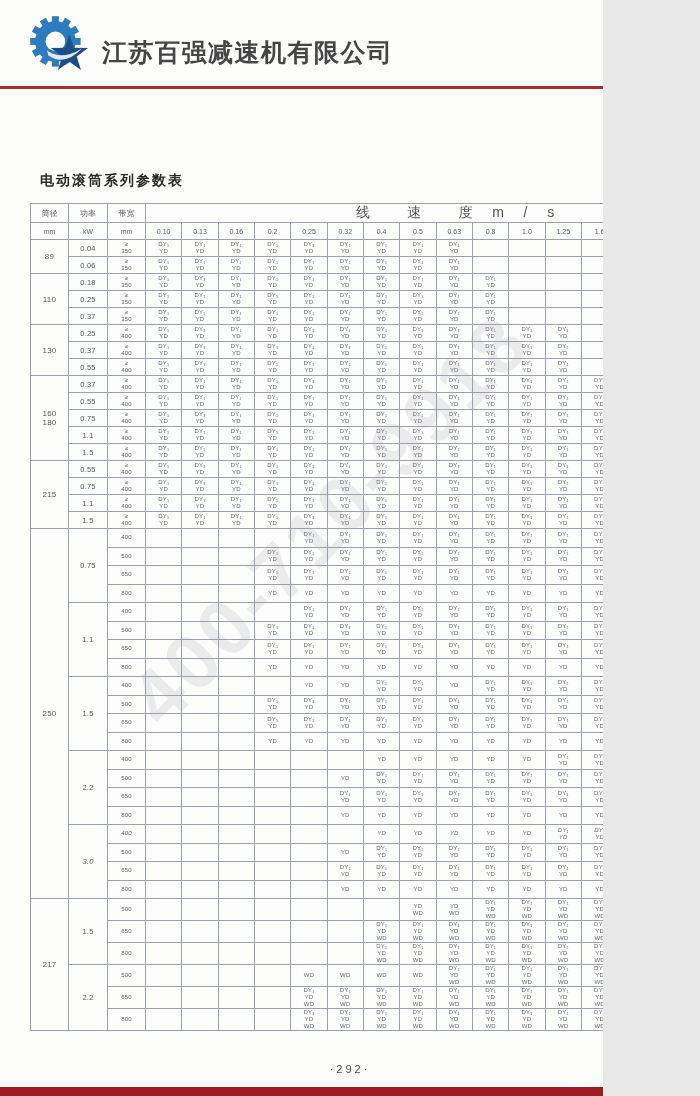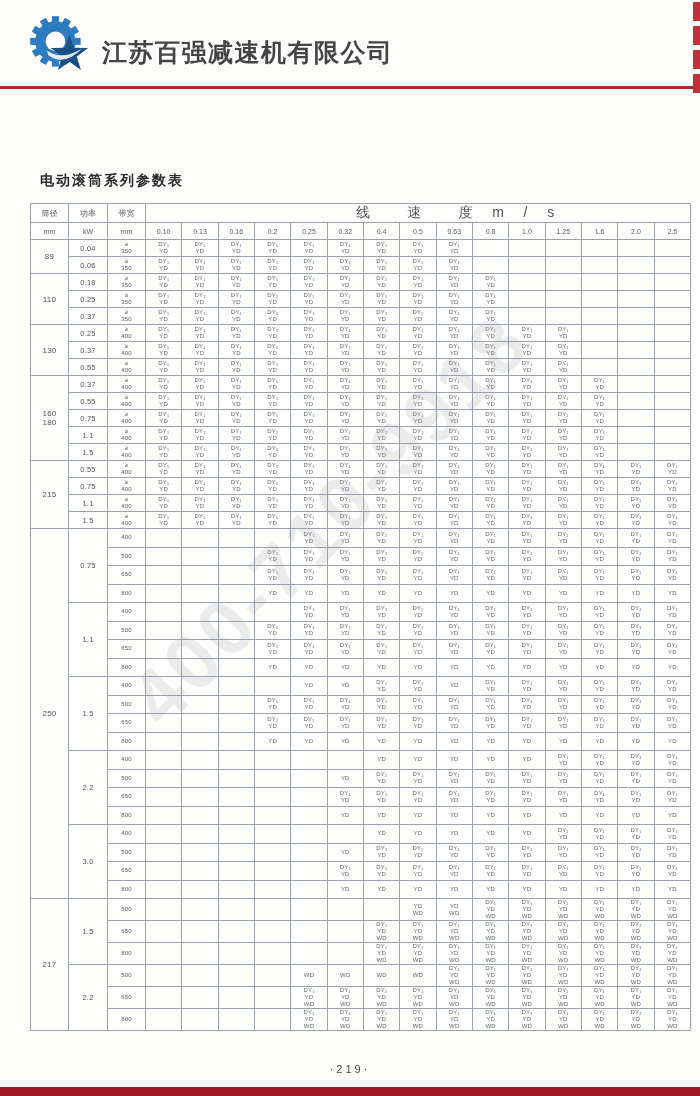--- a/index.html
+++ b/index.html
@@ -1,16 +1,16 @@
 <!DOCTYPE html>
 <html><head>
 <meta charset="utf-8">
 <style>
   html,body{margin:0;padding:0;background:#e8e8e8;}
-  .page{position:relative;width:700px;height:1096px;background:#fdfdfc;overflow:hidden;
+  .page{position:relative;width:603px;height:1096px;background:#fdfdfc;overflow:hidden;
         font-family:"Liberation Sans","DejaVu Sans",sans-serif;color:#444;}
   
   .hdr{position:absolute;top:0;left:0;width:700px;height:92px;}
   .logo{position:absolute;left:26px;top:12px;width:70px;height:70px;}
   .company{position:absolute;left:102px;top:36px;font-size:25px;font-weight:bold;
            color:#454545;letter-spacing:1.5px;margin:0;}
   .hotline{position:absolute;left:384px;top:47px;color:#c4161c;font-weight:bold;white-space:nowrap;}
   .hotline .lbl{font-size:17px;}
   .hotline .num{font-size:20px;letter-spacing:1px;}
   .redline{position:absolute;left:0;top:86px;width:697px;height:3px;background:#b02832;}
@@ -751,21 +751,21 @@
           <td>YD</td>
           <td>YD</td>
           <td>YD</td>
           <td>YD</td>
           <td>YD</td>
           <td>YD</td>
           <td>YD</td>
           <td>YD</td>
           <td>YD</td>
         </tr>
-        <tr style="height: 18.5px;">
+        <tr style="height: 18.5px; font-style: italic;">
           <td rowspan="4" class="pow">3.0</td>
           <td class="wid">400</td>
           <td></td>
           <td></td>
           <td></td>
           <td></td>
           <td></td>
           <td></td>
           <td>YD</td>
           <td>YD</td>
@@ -938,15 +938,15 @@
           <td>DY₁<br>YD<br>WD</td>
           <td>DY₁<br>YD<br>WD</td>
           <td>DY₁<br>YD<br>WD</td>
           <td>DY₁<br>YD<br>WD</td>
           <td>DY₁<br>YD<br>WD</td>
           <td>DY₁<br>YD<br>WD</td>
         </tr>
       </tbody>
     </table>
 
-  <div class="pageno">·219·</div>
+  <div class="pageno">·292·</div>
   <div class="bottombar"></div>
 </div>
 
 </body></html>

